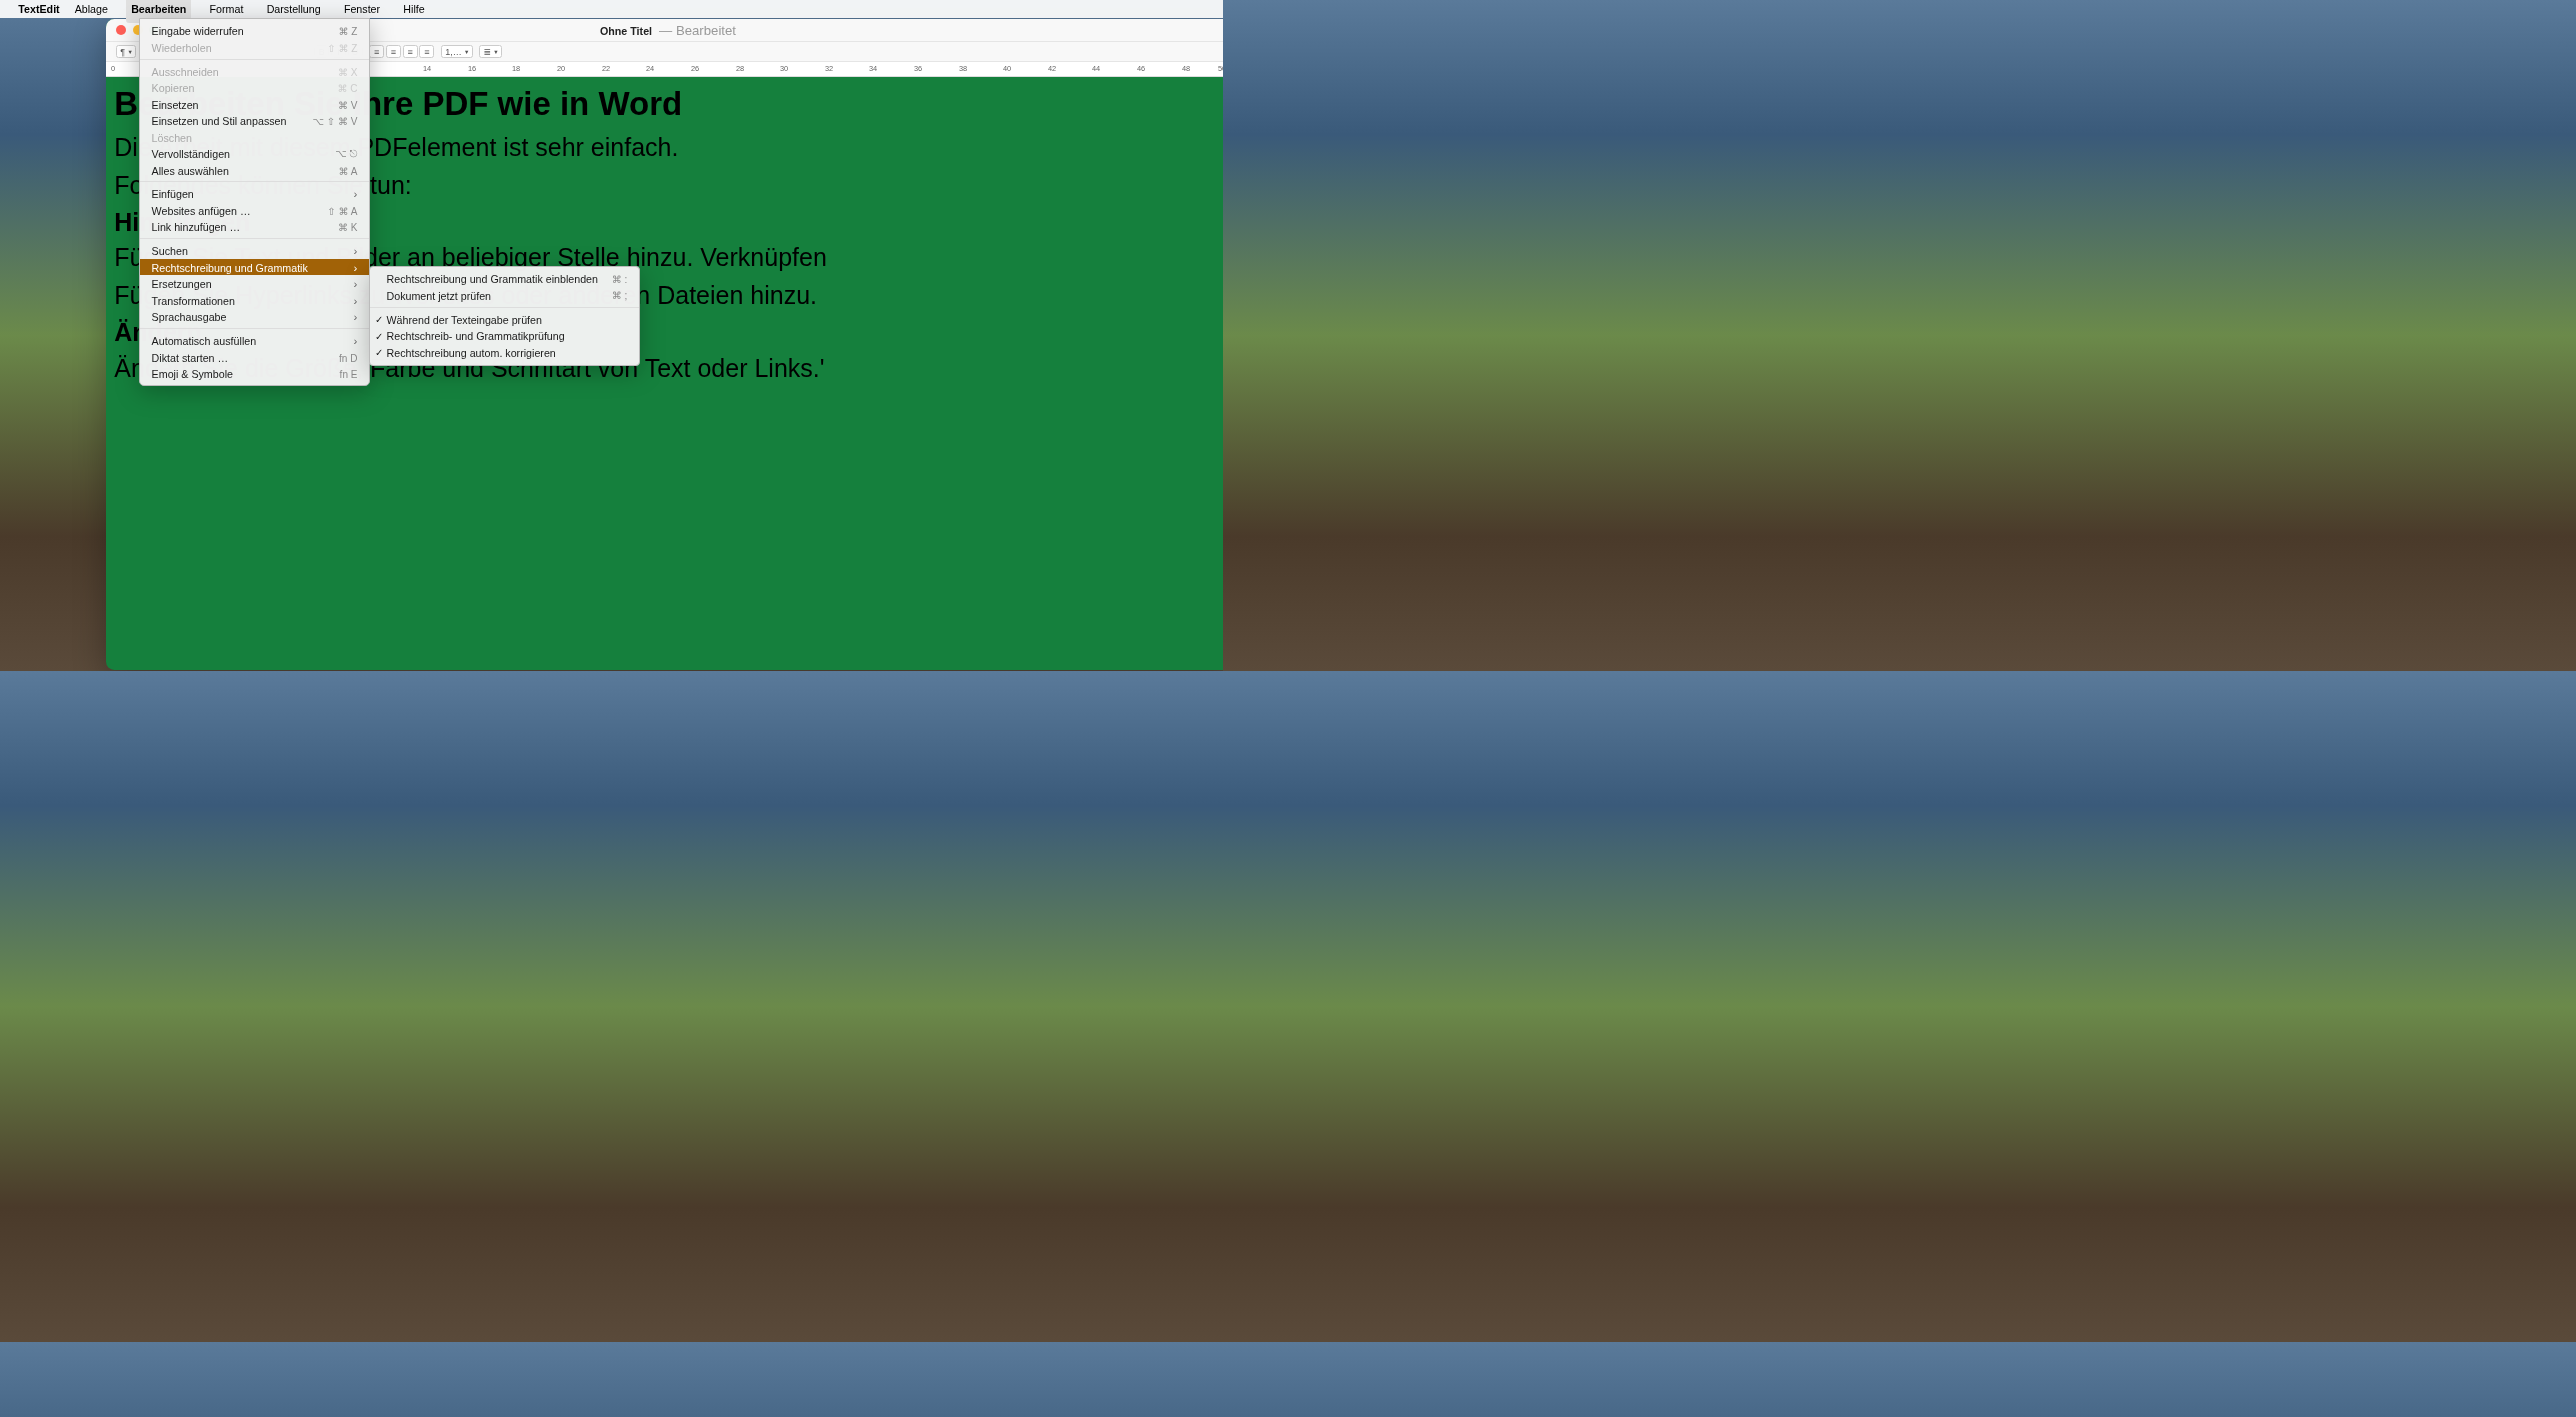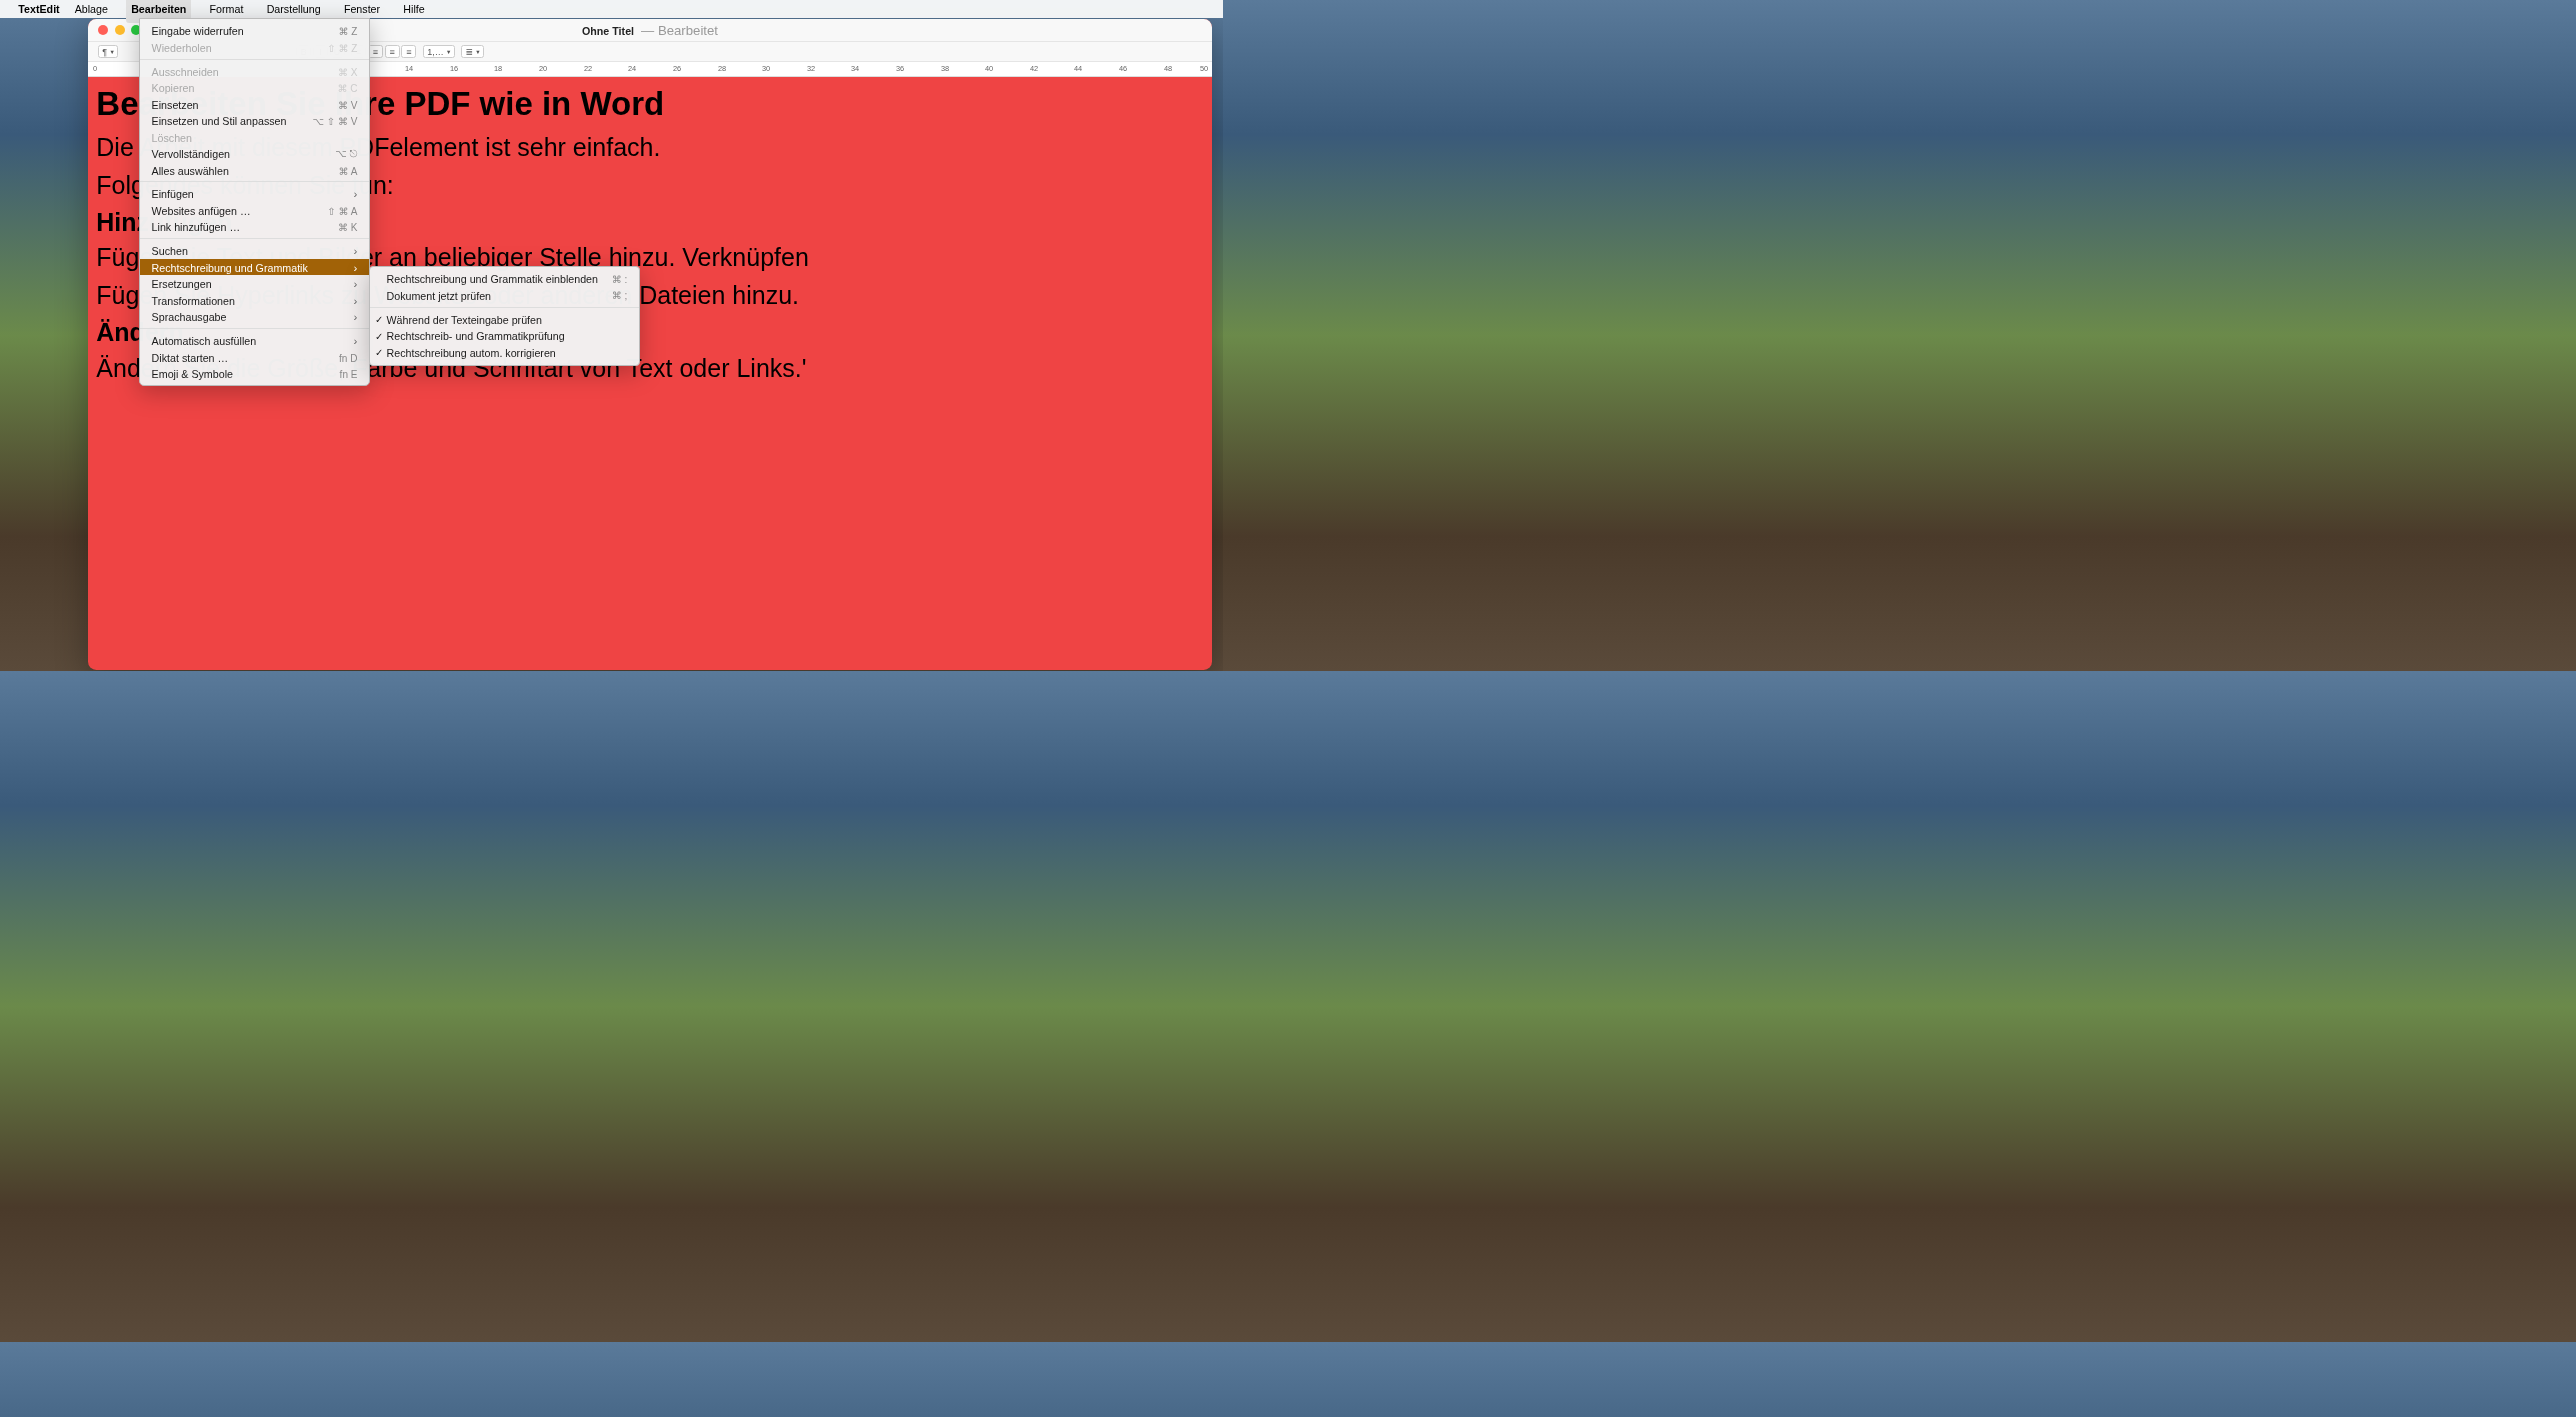--- a/index.html
+++ b/index.html
@@ -6,21 +6,21 @@
 body { width: 1223px; height: 671px; background: linear-gradient(180deg, #5a7a9a 0%, #3a5a7a 20%, #6b8a4a 50%, #4a3a2a 80%, #5a4a3a 100%); overflow: hidden; position: relative; }
 
 
 .menubar { position: absolute; top: 0; left: 0; right: 0; height: 18px; background: rgba(250,250,250,0.95); display: flex; align-items: center; padding: 0 8.3px; font-size: 10.7px; color: #000; z-index: 100; }
 .menubar .apple { font-size: 11.6px; margin-right: 10px; }
 .menubar .app { font-weight: 700; margin-right: 10px; }
 .menubar .mb-item { margin-right: 13.2px; padding: 8px 5px; border-radius: 3.3px; }
 .menubar .mb-item.active { background: #e0e0e0; font-weight: bold; }
 
 
-.window { position: absolute; top: 19px; left: 88px; width: 1124px; height: 651px; background: #ef4444; border-radius: 8.3px; overflow: hidden; box-shadow: 0 8.3px 33px rgba(0,0,0,0.3); }
+.window { position: absolute; top: 19px; left: 106px; width: 1124px; height: 651px; background: #15803d; border-radius: 8.3px; overflow: hidden; box-shadow: 0 8.3px 33px rgba(0,0,0,0.3); }
 
 
 .titlebar { height: 23px; display: flex; align-items: center; justify-content: center; position: relative; background: #f8f8f8; border-bottom: 0.8px solid #e5e5e5; }
 .traffic { position: absolute; left: 10px; display: flex; gap: 6.6px; }
 .tl { width: 10px; height: 10px; border-radius: 50%; }
 .tl.red { background: #ff5f57; }
 .tl.ylw { background: #febc2e; }
 .tl.grn { background: #28c840; }
 .titlebar .t { font-size: 10.7px; color: #222; font-weight: 600; }
 .titlebar .edited { color: #999; font-weight: 400; margin-left: 3.3px; }

